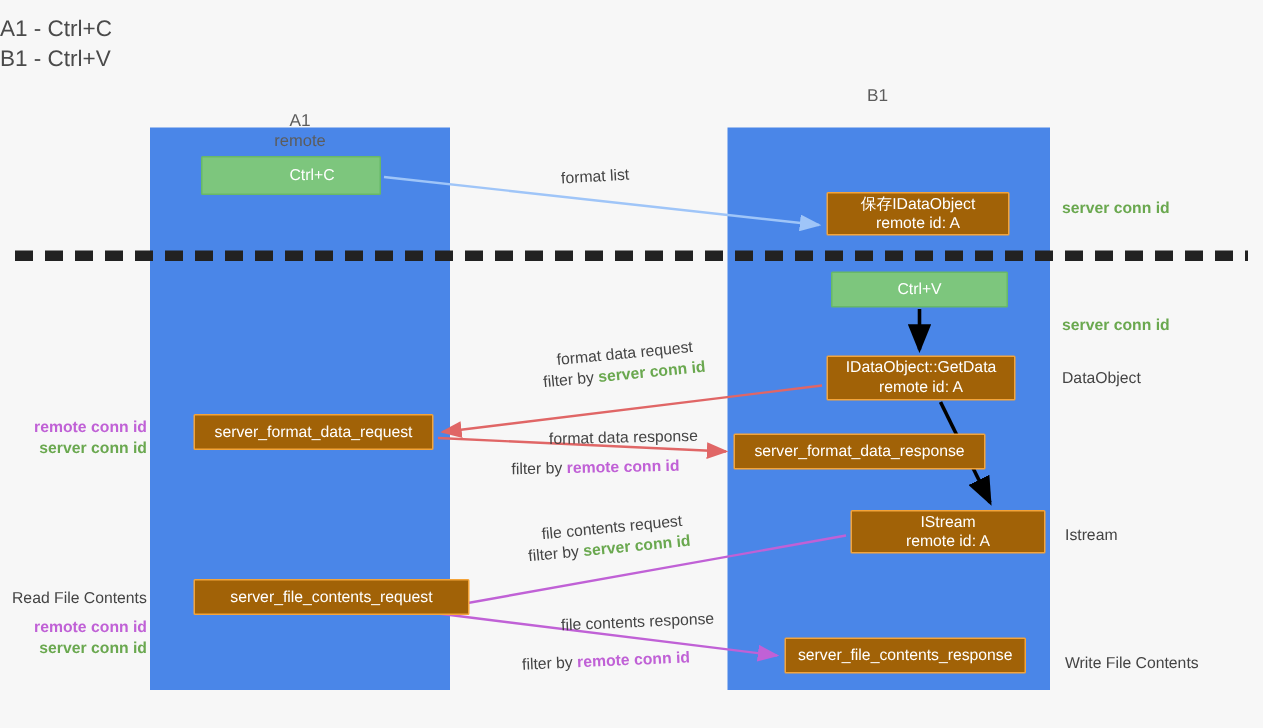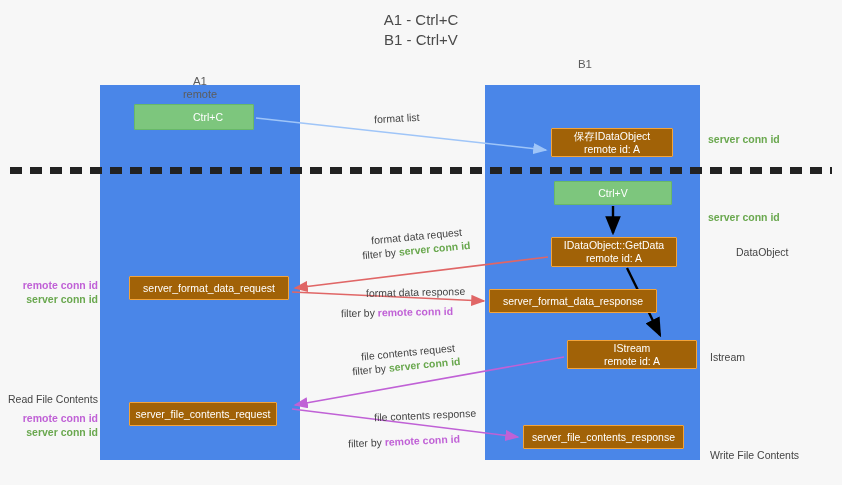--- a/index.html
+++ b/index.html
@@ -19,21 +19,21 @@
     left: 0; top: 0;
     width: 842px;
     height: 485px;
   }
   .abs { position: absolute; }
 
   
   #title {
     left: 0; top: 10px;
     width: 842px;
-    text-align: center;
+    text-align: left;
     font-size: 15px;
     color: #4a4a4a;
     line-height: 20px;
   }
   #title div { white-space: pre; }
 
   
   .col-head {
     text-align: center;
     font-size: 11px;
@@ -82,39 +82,39 @@
   .node.green { background: #7dc67d; border: 1px solid #68b868; }
   .node.orange { background: #a16207; border: 1px solid #f4a43a; }
 
   #n-ctrlc   { left: 134px; top: 104px; width: 120px; height: 26px; padding-left: 32px; }
   #n-save    { left: 551px; top: 128px; width: 122px; height: 29px; }
   #n-ctrlv   { left: 554px; top: 181px; width: 118px; height: 24px; }
   #n-getdata { left: 551px; top: 237px; width: 126px; height: 30px; }
   #n-fdreq   { left: 129px; top: 276px; width: 160px; height: 24px; }
   #n-fdresp  { left: 489px; top: 289px; width: 168px; height: 24px; }
   #n-istream { left: 567px; top: 340px; width: 130px; height: 29px; }
-  #n-fcreq   { left: 129px; top: 402px; width: 148px; height: 24px; }
+  #n-fcreq   { left: 129px; top: 386px; width: 184px; height: 24px; }
   #n-fcresp  { left: 523px; top: 425px; width: 161px; height: 24px; }
 
   
   .ann {
     font-size: 10.5px;
     line-height: 14px;
     color: #444;
     white-space: nowrap;
   }
   .green-t { color: #6aa84f; font-weight: bold; }
   .purple-t { color: #c061d6; font-weight: bold; }
   .plain-t { color: #444; }
 
   #ann-sci1 { left: 708px; top: 132px; }
   #ann-sci2 { left: 708px; top: 210px; }
-  #ann-dataobject { left: 736px; top: 245px; }
+  #ann-dataobject { left: 708px; top: 245px; }
   #ann-istream { left: 710px; top: 350px; }
-  #ann-writefile { left: 710px; top: 448px; }
+  #ann-writefile { left: 710px; top: 435px; }
 
   #ann-left-conn1 { left: 10px; top: 278px; text-align: right; width: 88px; }
   #ann-readfile { left: 8px; top: 392px; width: 92px; text-align: left; }
   #ann-left-conn2 { left: 10px; top: 411px; text-align: right; width: 88px; }
 
   
   .edge-lab {
     font-size: 10.5px;
     color: #444;
     white-space: nowrap;

